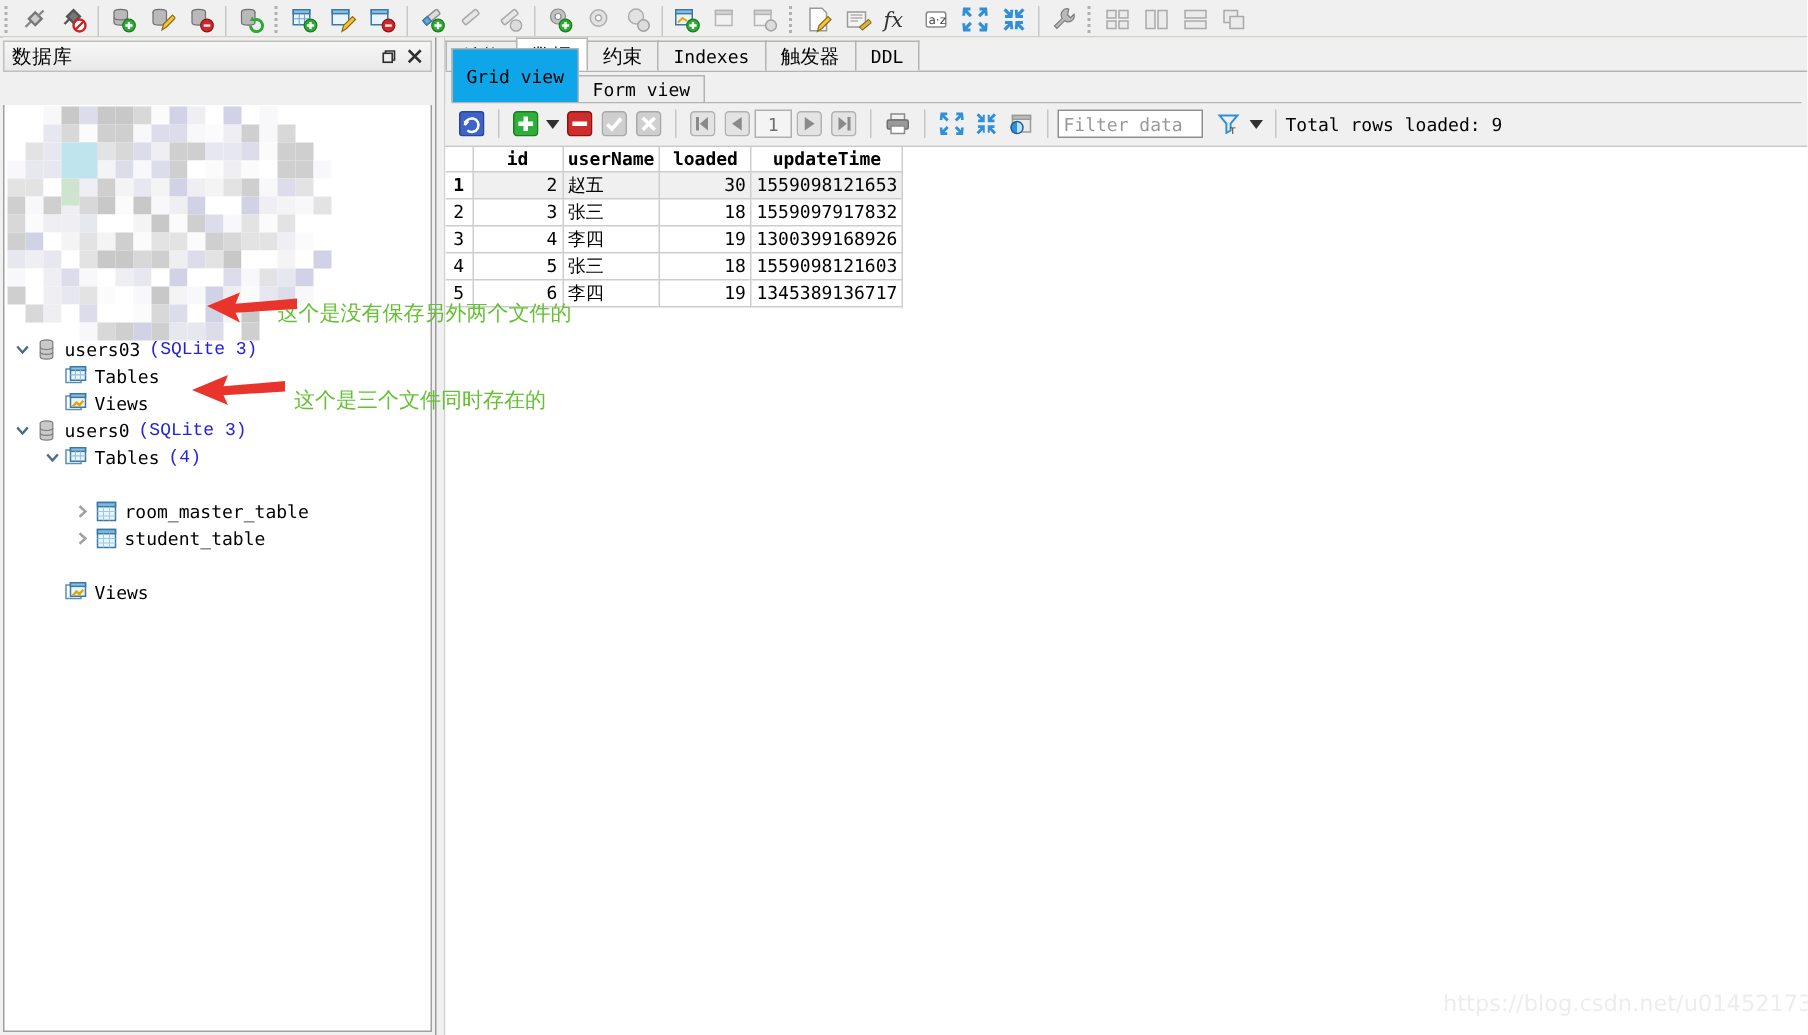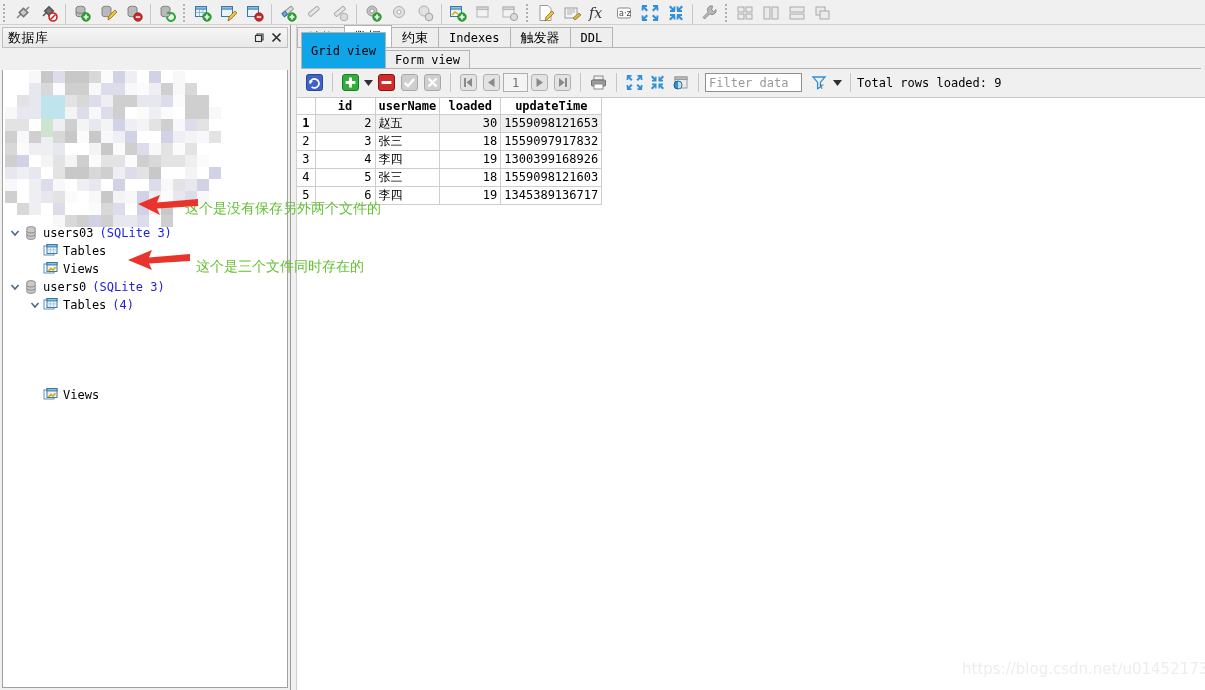--- a/index.html
+++ b/index.html
@@ -115,21 +115,21 @@
     background: #d4d4d4;
     outline: 1px dotted #555;
     outline-offset: -1px;
   }
   .twisty {
     width: 16px; height: 16px; flex: none;
     display: flex; align-items: center; justify-content: center;
   }
   .node-ico { width: 16px; height: 16px; flex: none; margin-right: 4px; }
   .node-label { color: #000; }
-  .node-sub { color: #2222dd; margin-left: 6px; }
+  .node-sub { color: #2222dd; margin-left: 6px; font-family: Liberation Mono, monospace; }
 
   
   .splitter {
     position: absolute; left: 290px; top: 25px;
     width: 7px; height: 665px;
     background: #f0f0f0;
     border-left: 1px solid #9a9a9a;
     border-right: 1px solid #cfcfcf;
     box-sizing: border-box;
   }
@@ -837,20 +837,46 @@
         </span>
         <span class="node-ico"><svg width="16" height="16" viewBox="0 0 16 16">
             <rect x="1" y="3" width="10" height="9" fill="#fff" stroke="#5a8fb5"></rect>
             <rect x="4" y="1.5" width="10" height="9" fill="#e9f4fb" stroke="#3a78a8"></rect>
             <rect x="4" y="1.5" width="10" height="2.4" fill="#8cc0e0" stroke="#3a78a8"></rect>
             <path d="M7.3 3.9v6.6M10.6 3.9v6.6M4 6.9h10" stroke="#94c2dd" stroke-width="0.7"></path>
           </svg></span>
         <span class="node-label">Tables</span>
         <span class="node-sub">(4)</span>
       </div>
+      <div class="tree-row" style="top: 262px; left: 44px; width: 240px;">
+        <span class="twisty">
+          <svg width="10" height="10" viewBox="0 0 10 10">
+            <path d="M3 1.5 L7 5 L3 8.5" fill="none" stroke="#a0a0a0" stroke-width="1.6"></path>
+          </svg>
+        </span>
+        <span class="node-ico"><svg width="16" height="16" viewBox="0 0 16 16">
+            <rect x="2" y="2" width="12" height="12" fill="#eaf5fc" stroke="#3a78a8"></rect>
+            <rect x="2" y="2" width="12" height="2.8" fill="#7fb9dd" stroke="#3a78a8"></rect>
+            <path d="M6 4.8v9.2M10 4.8v9.2M2 8h12M2 11h12" stroke="#9ccae6" stroke-width="0.7"></path>
+          </svg></span>
+        <span class="node-label">room_master_table</span>
+      </div>
+      <div class="tree-row" style="top: 280px; left: 44px; width: 240px;">
+        <span class="twisty">
+          <svg width="10" height="10" viewBox="0 0 10 10">
+            <path d="M3 1.5 L7 5 L3 8.5" fill="none" stroke="#a0a0a0" stroke-width="1.6"></path>
+          </svg>
+        </span>
+        <span class="node-ico"><svg width="16" height="16" viewBox="0 0 16 16">
+            <rect x="2" y="2" width="12" height="12" fill="#eaf5fc" stroke="#3a78a8"></rect>
+            <rect x="2" y="2" width="12" height="2.8" fill="#7fb9dd" stroke="#3a78a8"></rect>
+            <path d="M6 4.8v9.2M10 4.8v9.2M2 8h12M2 11h12" stroke="#9ccae6" stroke-width="0.7"></path>
+          </svg></span>
+        <span class="node-label">student_table</span>
+      </div>
       <div class="tree-row" style="top: 316px; left: 24px; width: 260px;">
         <span class="twisty"></span>
         <span class="node-ico"><svg width="16" height="16" viewBox="0 0 16 16">
             <rect x="1" y="3" width="10" height="9" fill="#fff" stroke="#5a8fb5"></rect>
             <rect x="4" y="1.5" width="10" height="9" fill="#e9f4fb" stroke="#3a78a8"></rect>
             <rect x="4" y="1.5" width="10" height="2.4" fill="#8cc0e0" stroke="#3a78a8"></rect>
             <path d="M5.5 10 l2.5-2.6 l2 1.6 l2.5-2.8" fill="none" stroke="#e7a300" stroke-width="1.6"></path>
           </svg></span>
         <span class="node-label">Views</span>
       </div>

